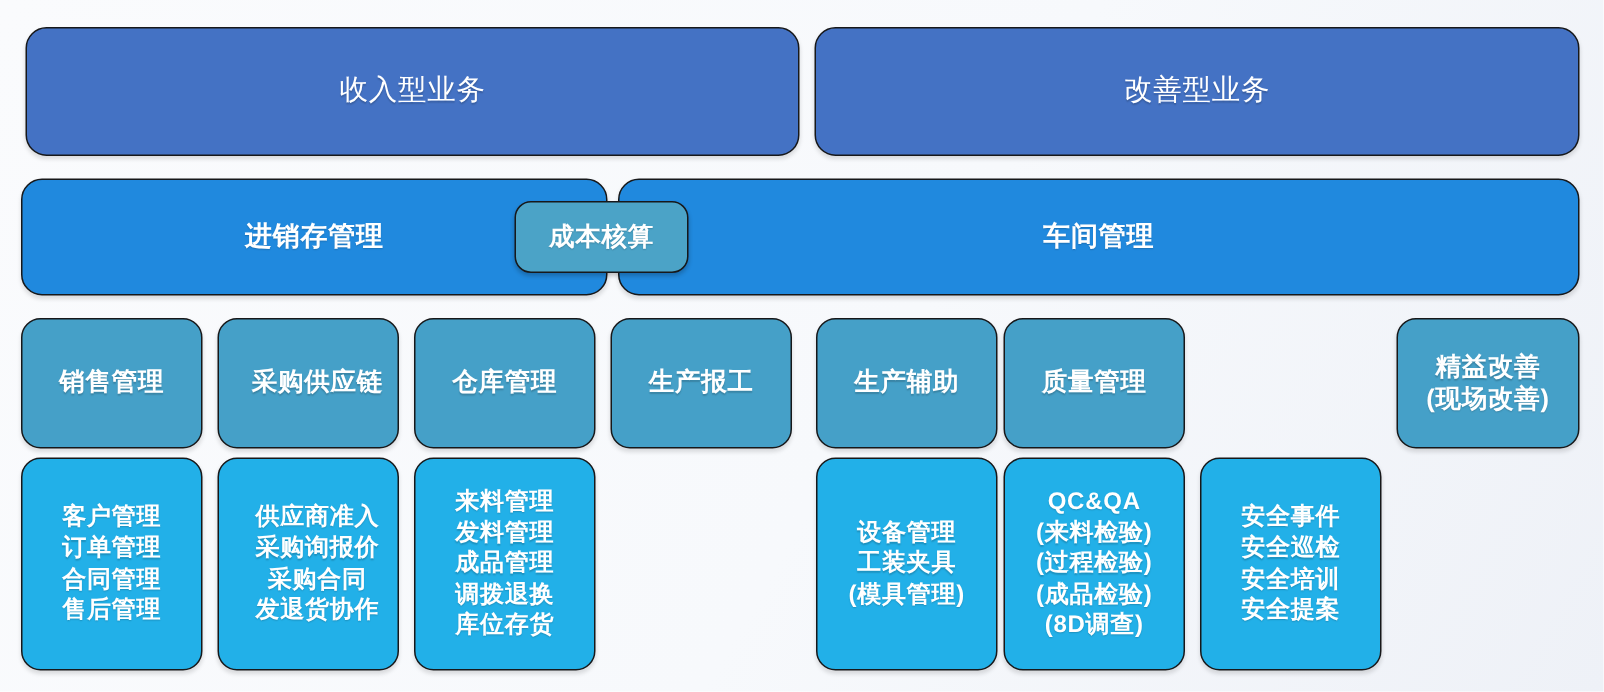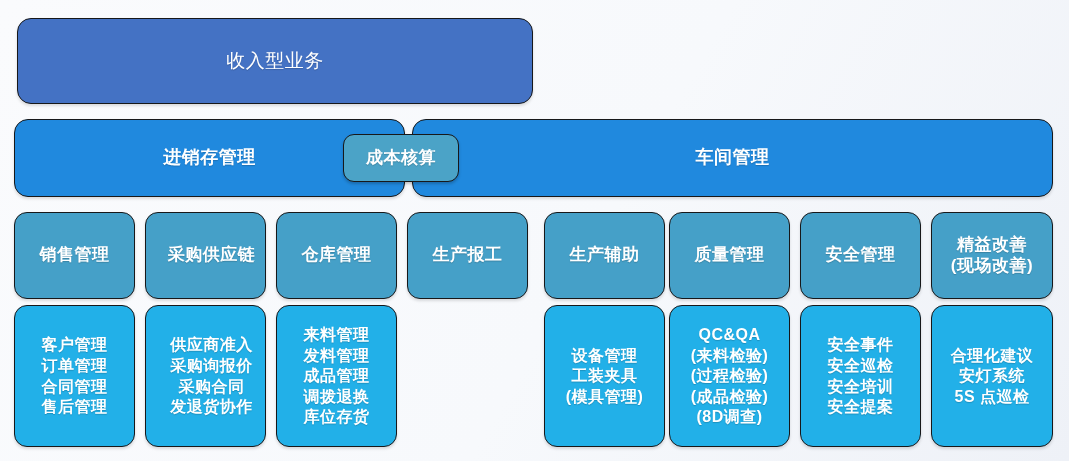--- a/index.html
+++ b/index.html
@@ -122,20 +122,23 @@
   .multiline { white-space: pre-line; }
 </style>
 </head>
 <body>
 
 <div id="diagram">
 
   <div class="card tier1" id="tier1-0">
     <span>收入型业务</span>
   </div>
+  <div class="card tier1" id="tier1-1">
+    <span>改善型业务</span>
+  </div>
 
   <div class="card tier2" id="tier2-0">
     <span>进销存管理</span>
   </div>
   <div class="card tier2" id="tier2-1">
     <span>车间管理</span>
   </div>
   <div class="card" id="tier2-bridge">
     <span>成本核算</span>
   </div>
@@ -150,23 +153,20 @@
     <span class="multiline">仓库管理</span>
   </div>
   <div class="card tier3 col3">
     <span class="multiline">生产报工</span>
   </div>
   <div class="card tier3 col4">
     <span class="multiline">生产辅助</span>
   </div>
   <div class="card tier3 col5">
     <span class="multiline">质量管理</span>
-  </div>
-  <div class="card tier3 col6">
-    <span class="multiline">安全管理</span>
   </div>
   <div class="card tier3 col7">
     <span class="multiline">精益改善
 (现场改善)</span>
   </div>
 
   <div class="card tier4 col0">
     <div class="lines">
         <span>客户管理</span>
         <span>订单管理</span>
@@ -208,21 +208,14 @@
       </div>
   </div>
   <div class="card tier4 col6">
     <div class="lines">
         <span>安全事件</span>
         <span>安全巡检</span>
         <span>安全培训</span>
         <span>安全提案</span>
       </div>
   </div>
-  <div class="card tier4 col7">
-    <div class="lines">
-        <span>合理化建议</span>
-        <span>安灯系统</span>
-        <span>5S 点巡检</span>
-      </div>
-  </div>
 
 </div>
 
 </body></html>

